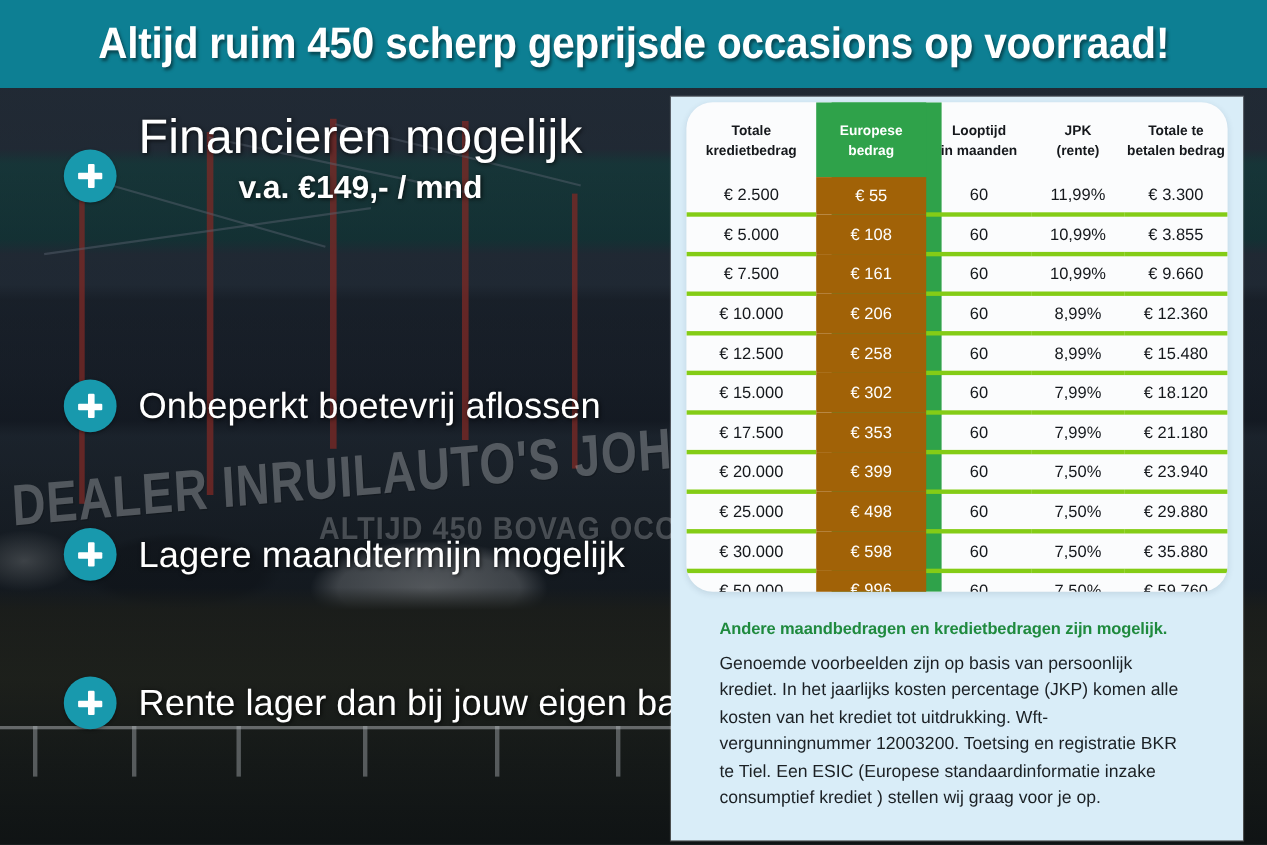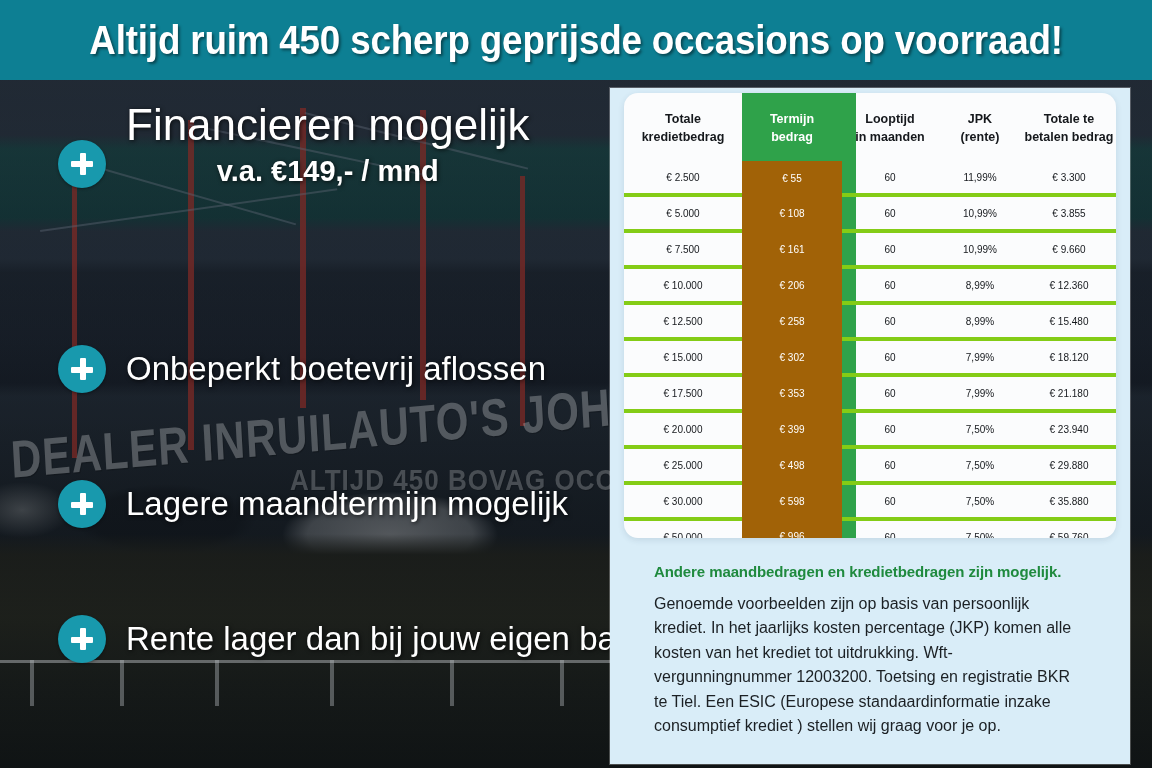--- a/index.html
+++ b/index.html
@@ -72,45 +72,45 @@
   }
   .plus::before,.plus::after{
     content:"";position:absolute;background:#ffffff;border-radius:1px;
   }
   .plus::before{left:13px;top:21.5px;width:22px;height:6px;}
   .plus::after{left:21.5px;top:13px;width:6px;height:22px;}
   .btext{
     margin-left:20px;color:#ffffff;font-size:33px;line-height:1.15;
     text-shadow:1px 1px 4px rgba(0,0,0,.75);white-space:nowrap;
   }
-  .b1{left:58px;top:20px;align-items:flex-end;}
+  .b1{left:58px;top:20px;align-items:center;}
   .b1 .plus{margin-top:32px;}
   .b1 .l1{font-size:44px;display:block;}
   .b1 .l2{font-size:29px;font-weight:bold;display:block;text-align:center;margin-top:4px;}
   .b2{left:58px;top:265px;}
   .b3{left:58px;top:400px;}
   .b4{left:58px;top:535px;}
 
   
   .panel{
     position:absolute;left:610px;top:88px;width:520px;height:676px;
     background:#d9edf8;
     box-shadow:0 0 0 1px rgba(255,255,255,.25);
   }
   .table-card{
     position:absolute;left:14px;top:5px;width:492px;height:445px;
-    background:#fbfcfd;border-radius:14px;
+    background:#fbfcfd;border-radius:24px;
     box-shadow:0 2px 6px rgba(30,60,80,.12);
     overflow:hidden;
   }
   table.rates{
     border-collapse:collapse;width:492px;table-layout:fixed;
   }
   table.rates th,table.rates td{
-    text-align:center;font-size:10px;color:#15181c;
+    text-align:center;font-size:15px;color:#15181c;
     padding:0;height:32px;vertical-align:middle;
   }
   table.rates th{
     font-weight:bold;height:66px;font-size:12.5px;line-height:1.45;padding-top:2px;
   }
   table.rates col.c1{width:118px;}
   table.rates col.c2{width:100px;}
   table.rates col.c3{width:96px;}
   table.rates col.c4{width:84px;}
   table.rates col.c5{width:94px;}
@@ -205,21 +205,21 @@
               <col class="c4">
               <col class="c5">
             </colgroup>
           <thead>
             <tr>
               <th>
                 <div>Totale</div>
                 <div>kredietbedrag</div>
               </th>
               <th class="hl">
-                <div>Termijn</div>
+                <div>Europese</div>
                 <div>bedrag</div>
               </th>
               <th>
                 <div>Looptijd</div>
                 <div>in maanden</div>
               </th>
               <th>
                 <div>JPK</div>
                 <div>(rente)</div>
               </th>

